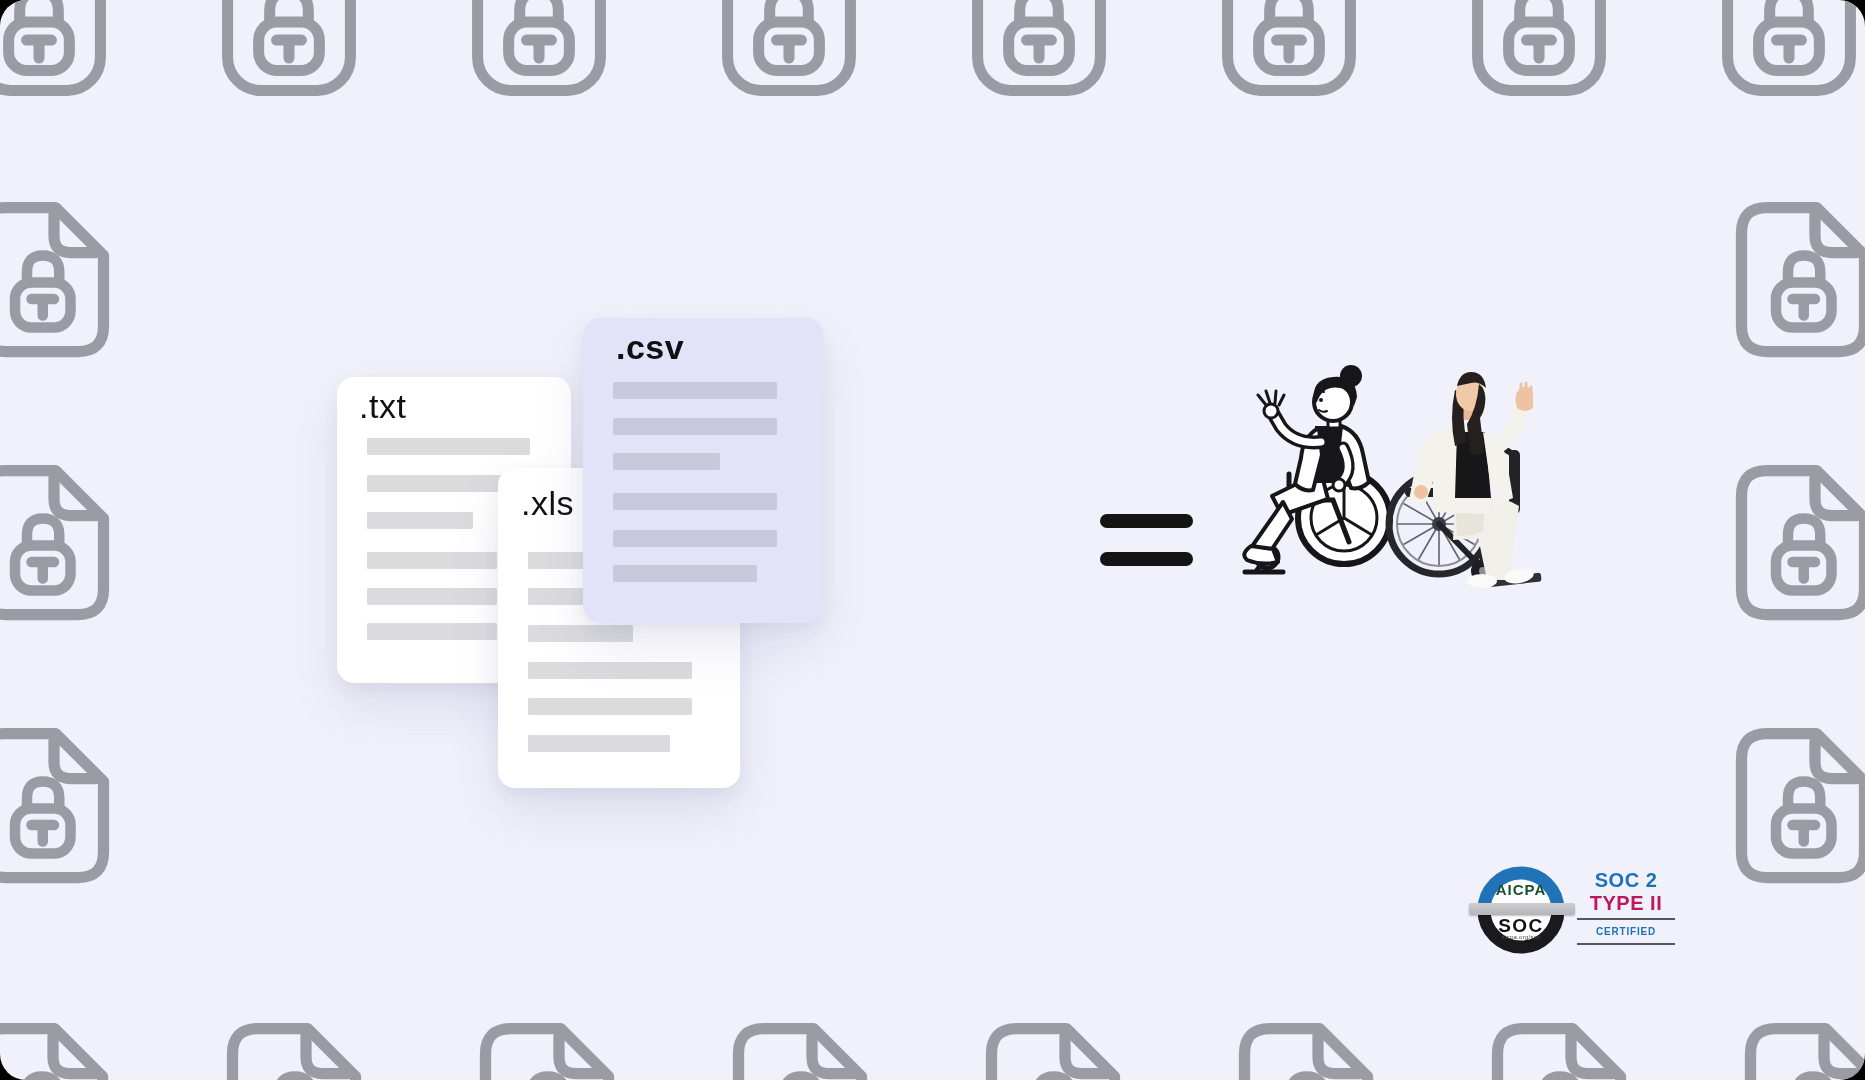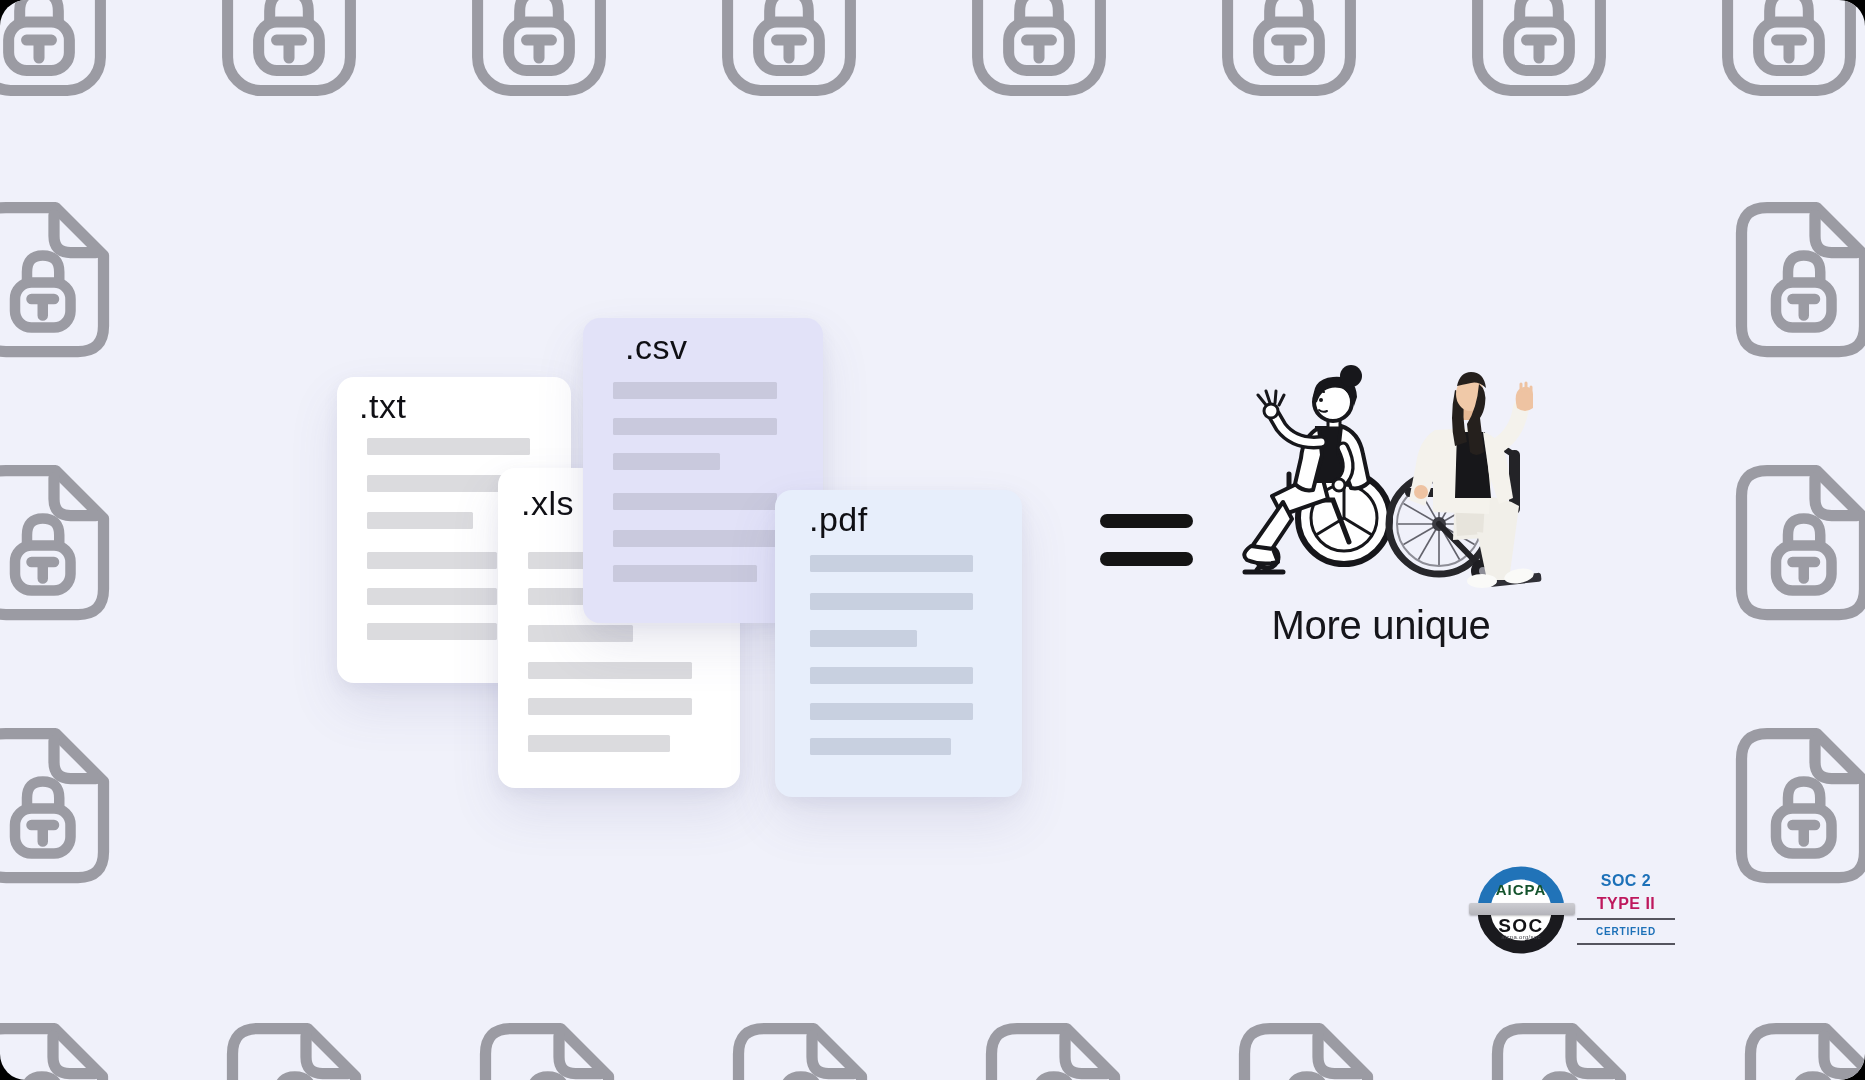--- a/index.html
+++ b/index.html
@@ -36,21 +36,21 @@
     position:absolute;left:-8px;top:37px;width:106px;height:12px;border-radius:2px;
     background:linear-gradient(#cdcdd2,#a6a6ad);box-shadow:0 1px 2px rgba(0,0,0,.25);
   }
   .seal-aicpa{position:absolute;left:0;top:15px;width:88px;text-align:center;
     font-size:15px;font-weight:700;letter-spacing:1px;}
   .seal-soc{position:absolute;left:0;top:49px;width:88px;text-align:center;
     font-size:19px;font-weight:700;letter-spacing:1.5px;color:#131316;}
   .seal-url{position:absolute;left:0;top:68px;width:88px;text-align:center;
     font-size:6px;color:#44444a;letter-spacing:.3px;}
   .badge-text{position:absolute;left:1577px;top:869px;width:98px;text-align:center;}
-  .bt-big{font-size:16px;font-weight:800;letter-spacing:.5px;line-height:23px;}
+  .bt-big{font-size:20px;font-weight:800;letter-spacing:.5px;line-height:23px;}
   .badge-rule{height:2px;margin:3px 0;}
   .bt-small{font-size:10px;font-weight:700;letter-spacing:.8px;line-height:17px;}
 </style>
 </head>
 <body style="background: rgb(0, 0, 0);">
 
 <div class="stage" style="background: rgb(240, 241, 250);">
 
   <svg id="bg-pattern" xmlns="http://www.w3.org/2000/svg" style="color: rgb(155, 155, 163);">
     <defs>
@@ -106,38 +106,28 @@
     <div class="card-label" style="left: 23px; top: 16px;">.xls</div>
     <div class="bars"></div>
   <div class="ph-bar" style="left: 30px; top: 84px; width: 164px; background: rgb(219, 219, 222);"></div>
       <div class="ph-bar" style="left: 30px; top: 120px; width: 164px; background: rgb(219, 219, 222);"></div>
       <div class="ph-bar" style="left: 30px; top: 157px; width: 105px; background: rgb(219, 219, 222);"></div>
       <div class="ph-bar" style="left: 30px; top: 194px; width: 164px; background: rgb(219, 219, 222);"></div>
       <div class="ph-bar" style="left: 30px; top: 230px; width: 164px; background: rgb(219, 219, 222);"></div>
       <div class="ph-bar" style="left: 30px; top: 267px; width: 142px; background: rgb(219, 219, 222);"></div>
     </div>
   <div class="file-card" style="left: 583px; top: 318px; width: 240px; height: 305px; background: rgb(226, 226, 248);">
-    <div class="card-label" style="left: 42px; top: 10px;">.csv</div>
+    <div class="card-label" style="left: 33px; top: 10px; font-weight: bold;">.csv</div>
     <div class="bars"></div>
   <div class="ph-bar" style="left: 30px; top: 64px; width: 164px; background: rgb(201, 201, 221);"></div>
       <div class="ph-bar" style="left: 30px; top: 100px; width: 164px; background: rgb(201, 201, 221);"></div>
       <div class="ph-bar" style="left: 30px; top: 135px; width: 107px; background: rgb(201, 201, 221);"></div>
       <div class="ph-bar" style="left: 30px; top: 175px; width: 164px; background: rgb(201, 201, 221);"></div>
       <div class="ph-bar" style="left: 30px; top: 212px; width: 164px; background: rgb(201, 201, 221);"></div>
       <div class="ph-bar" style="left: 30px; top: 247px; width: 144px; background: rgb(201, 201, 221);"></div>
-    </div>
-  <div class="file-card" style="left: 775px; top: 490px; width: 247px; height: 307px; background: rgb(231, 238, 251);">
-    <div class="card-label" style="left: 34px; top: 10px;">.pdf</div>
-    <div class="bars"></div>
-  <div class="ph-bar" style="left: 35px; top: 65px; width: 163px; background: rgb(200, 208, 224);"></div>
-      <div class="ph-bar" style="left: 35px; top: 103px; width: 163px; background: rgb(200, 208, 224);"></div>
-      <div class="ph-bar" style="left: 35px; top: 140px; width: 107px; background: rgb(200, 208, 224);"></div>
-      <div class="ph-bar" style="left: 35px; top: 177px; width: 163px; background: rgb(200, 208, 224);"></div>
-      <div class="ph-bar" style="left: 35px; top: 213px; width: 163px; background: rgb(200, 208, 224);"></div>
-      <div class="ph-bar" style="left: 35px; top: 248px; width: 141px; background: rgb(200, 208, 224);"></div>
     </div>
 
   <div class="equals">
     <span class="eq-bar" style="background: rgb(20, 20, 20);"></span>
     <span class="eq-bar" style="background: rgb(20, 20, 20);"></span>
   </div>
 
   <svg class="people" viewBox="0 0 322 242" xmlns="http://www.w3.org/2000/svg">
 
     <g>
@@ -213,21 +203,20 @@
       <path d="M290 40 v-6 M295 40 v-7 M300 43 v-6" fill="none" stroke="#eec3a2" stroke-width="3" stroke-linecap="round"></path>
       <rect x="232" y="58" width="12" height="12" fill="#e6b894"></rect>
       <path d="M224 40 q-6 28 0 56 l12 -4 q-6 -26 -2 -48 z" fill="#25201d"></path>
       <ellipse cx="239" cy="44" rx="14" ry="17" fill="#f0c9a8"></ellipse>
       <path d="M226 36 q3 -14 14 -14 q13 0 15 16 q-8 -7 -15 -5 q-10 2 -14 3 z" fill="#25201d"></path>
       <path d="M248 34 q8 6 6 20 q-1 8 -5 14 l4 34 q-8 6 -14 0 l-3 -28 q10 -16 12 -40 z" fill="#25201d"></path>
     </g>
   </svg>
 
   <div class="caption" style="color: rgb(21, 21, 26);">
-    <div>More unique</div>
   </div>
 
   <div class="seal">
     <svg viewBox="0 0 88 88" xmlns="http://www.w3.org/2000/svg">
       <circle cx="44" cy="44" r="43" fill="#ffffff"></circle>
       <path d="M7 44 A37 37 0 0 1 81 44" fill="none" stroke="#2173b8" stroke-width="13"></path>
       <path d="M81 44 A37 37 0 0 1 7 44" fill="none" stroke="#1a1a1e" stroke-width="13"></path>
     </svg>
     <div class="seal-bar" style="background: linear-gradient(rgb(205, 205, 210), rgb(180, 180, 186));"></div>
     <div class="seal-aicpa" style="color: #14532d;">AICPA</div>

